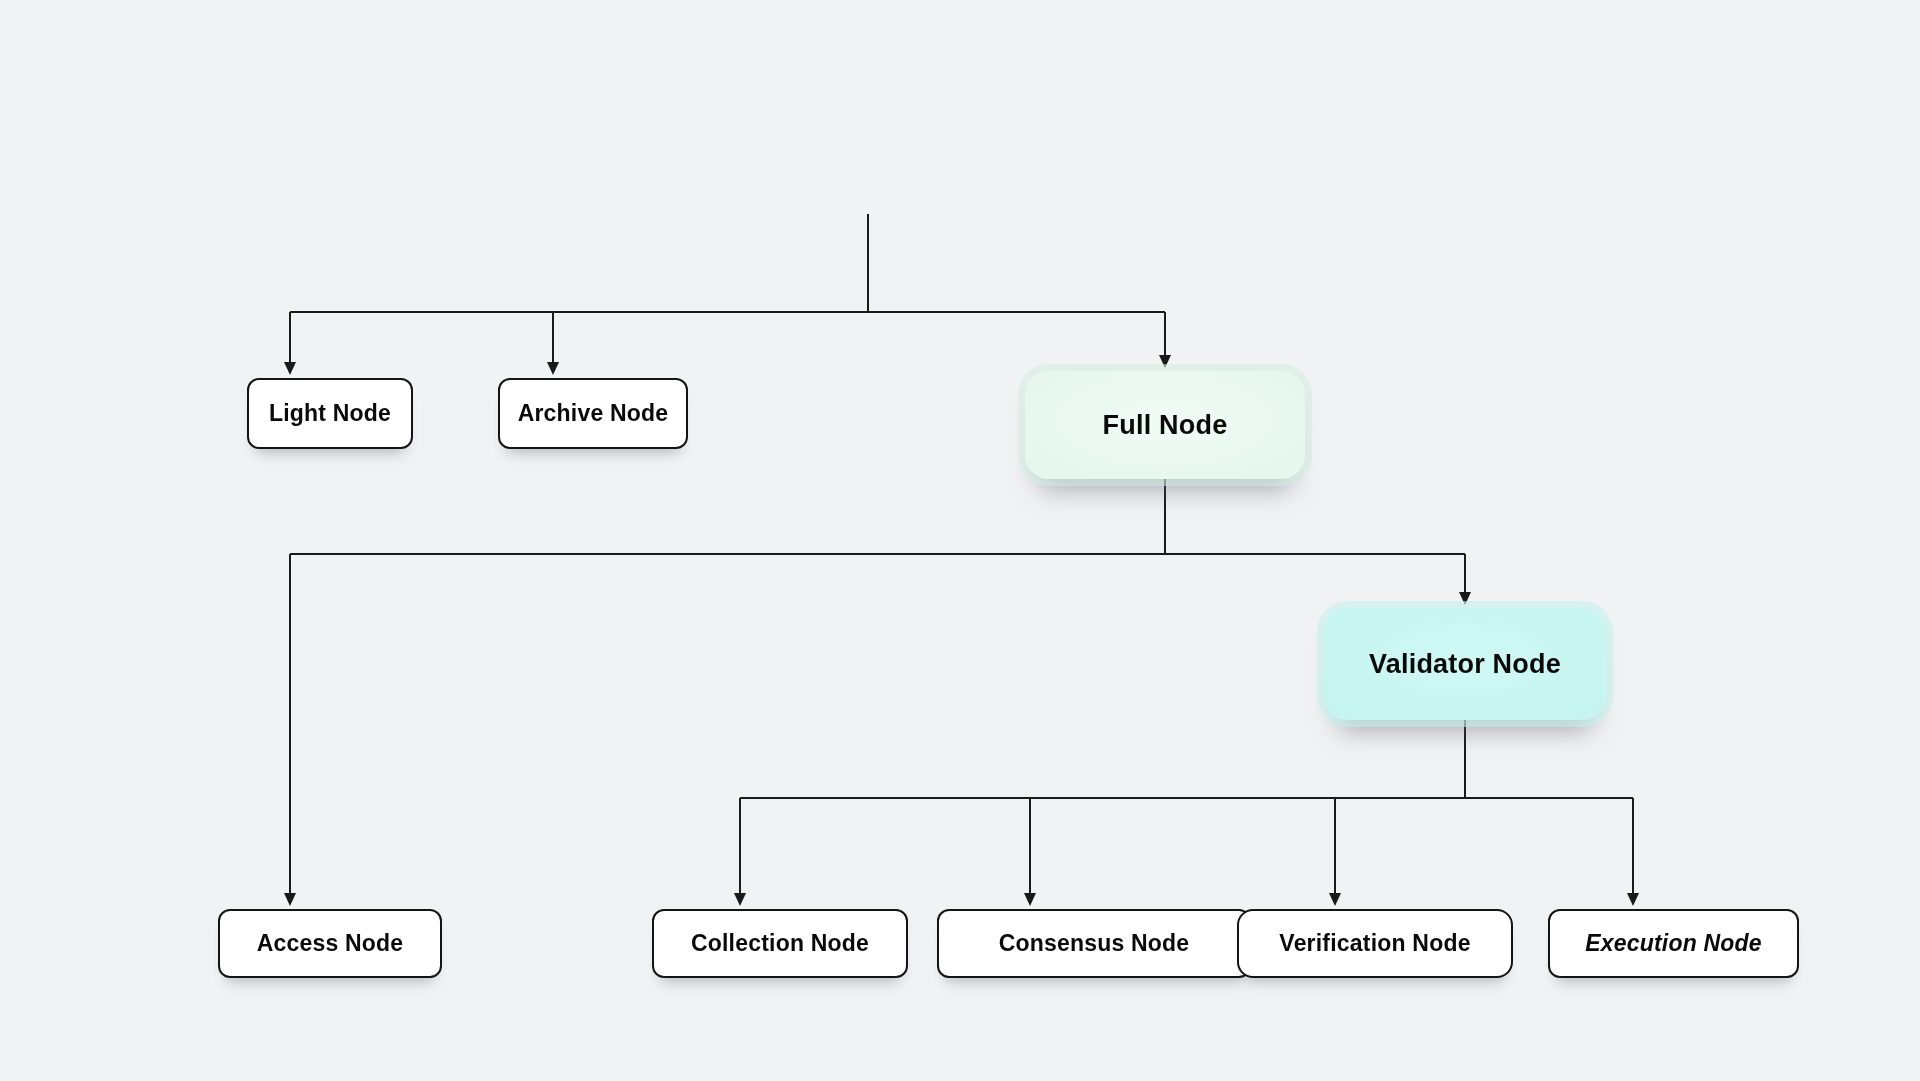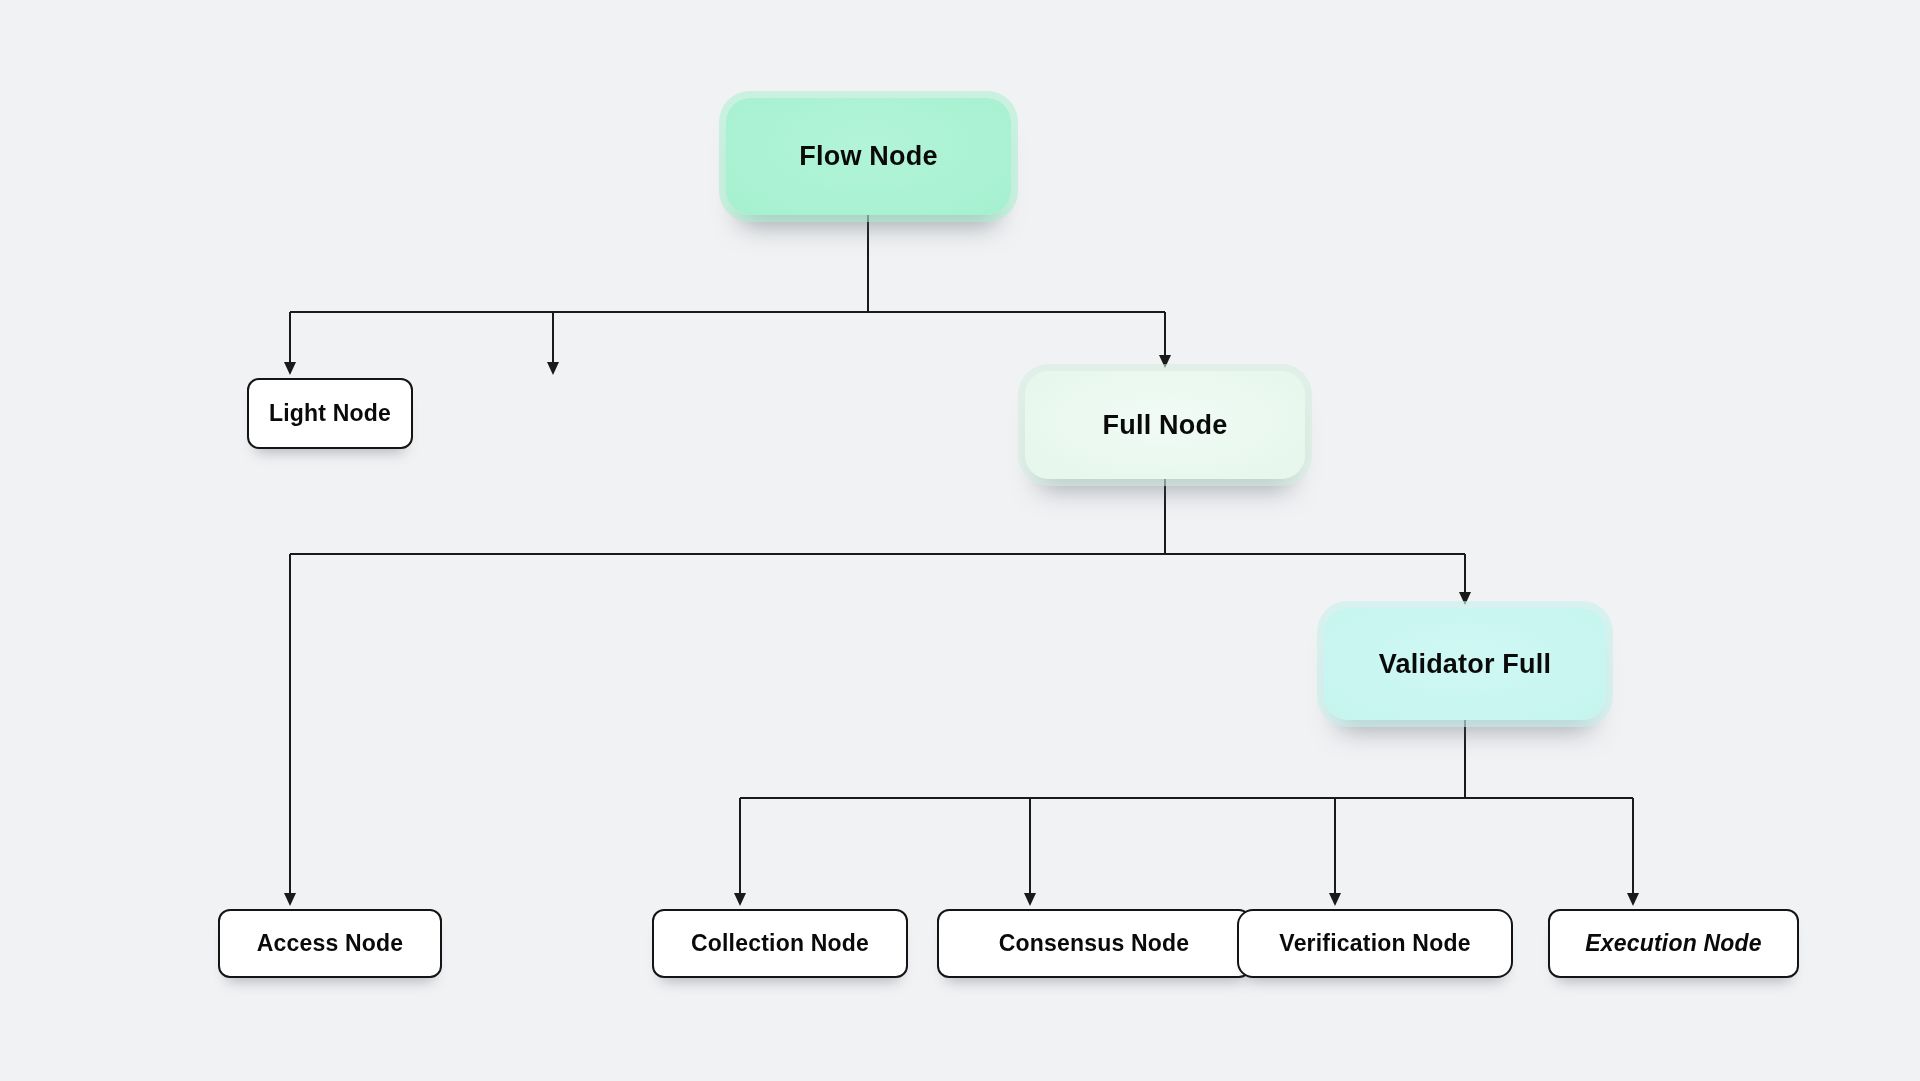--- a/index.html
+++ b/index.html
@@ -107,35 +107,35 @@
       <polygon points="734,893 746,893 740,906"></polygon>
       <path d="M1030 798 L1030 894"></path>
       <polygon points="1024,893 1036,893 1030,906"></polygon>
       <path d="M1335 798 L1335 894"></path>
       <polygon points="1329,893 1341,893 1335,906"></polygon>
       <path d="M1633 798 L1633 894"></path>
       <polygon points="1627,893 1639,893 1633,906"></polygon>
     </g>
   </svg>
 
-  <div class="node node-big node-flow" style="left:726px; top:98px; width:285px; height:117px;">
-    <span>Flow Node</span>
-  </div>
 
   <div class="node node-small" style="left:207px; top:378px; width:166px; height:71px;">
     <span>Light Node</span>
   </div>
 
+  <div class="node node-small" style="left:458px; top:378px; width:190px; height:71px;">
+    <span>Archive Node</span>
+  </div>
 
   <div class="node node-big node-full" style="left:1025px; top:371px; width:280px; height:108px;">
     <span>Full Node</span>
   </div>
 
   <div class="node node-big node-validator" style="left:1324px; top:608px; width:282px; height:112px;">
-    <span>Validator Full</span>
+    <span>Validator Node</span>
   </div>
 
   <div class="node node-small" style="left:612px; top:909px; width:256px; height:69px;">
     <span>Collection Node</span>
   </div>
 
   <div class="node node-small" style="left:178px; top:909px; width:224px; height:69px;">
     <span>Access Node</span>
   </div>
 

